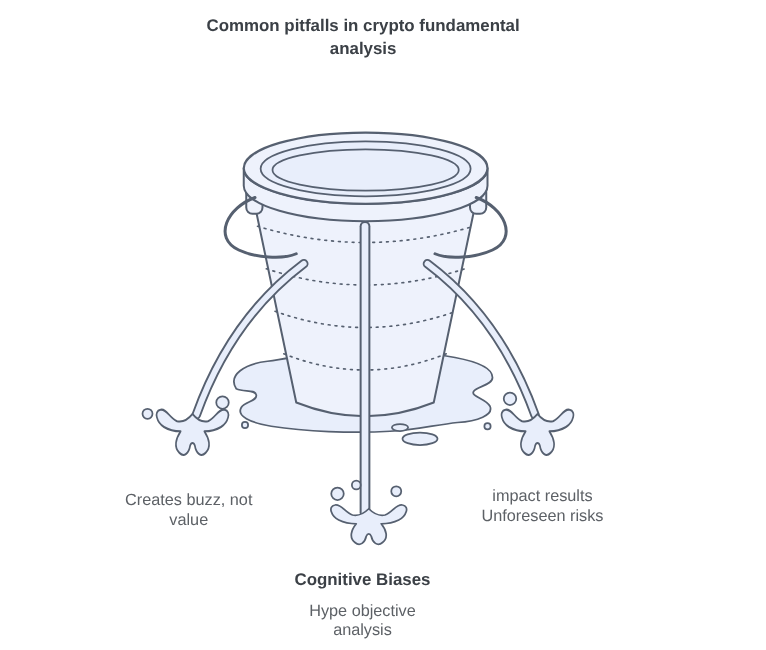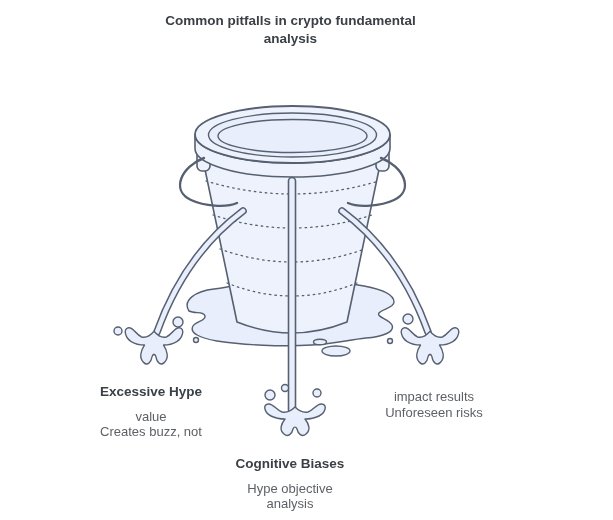--- a/index.html
+++ b/index.html
@@ -115,26 +115,23 @@
       <circle class="water" cx="285" cy="388" r="3.5"></circle>
       <circle class="water" cx="317" cy="393" r="4"></circle>
     </g>
 
     <use href="#splash" class="water" vector-effect="non-scaling-stroke" transform="translate(154,337) scale(0.95,1.15)"></use>
     <use href="#splash" class="water" vector-effect="non-scaling-stroke" transform="translate(430,337) scale(-0.95,1.15)"></use>
     <use href="#splash" class="water" vector-effect="non-scaling-stroke" transform="translate(295,412)"></use>
   </svg>
 
   <div class="label label-excessive-hype">
-    <div class="h">
-      <span>Excessive Hype</span>
-    </div>
     <div class="b">
+      <span>Creates buzz, not</span>
       <span>value</span>
-      <span>Creates buzz, not</span>
     </div>
   </div>
 
   <div class="label label-overlooking">
     <div class="b">
       <span>impact results</span>
       <span>Unforeseen risks</span>
     </div>
   </div>
 

